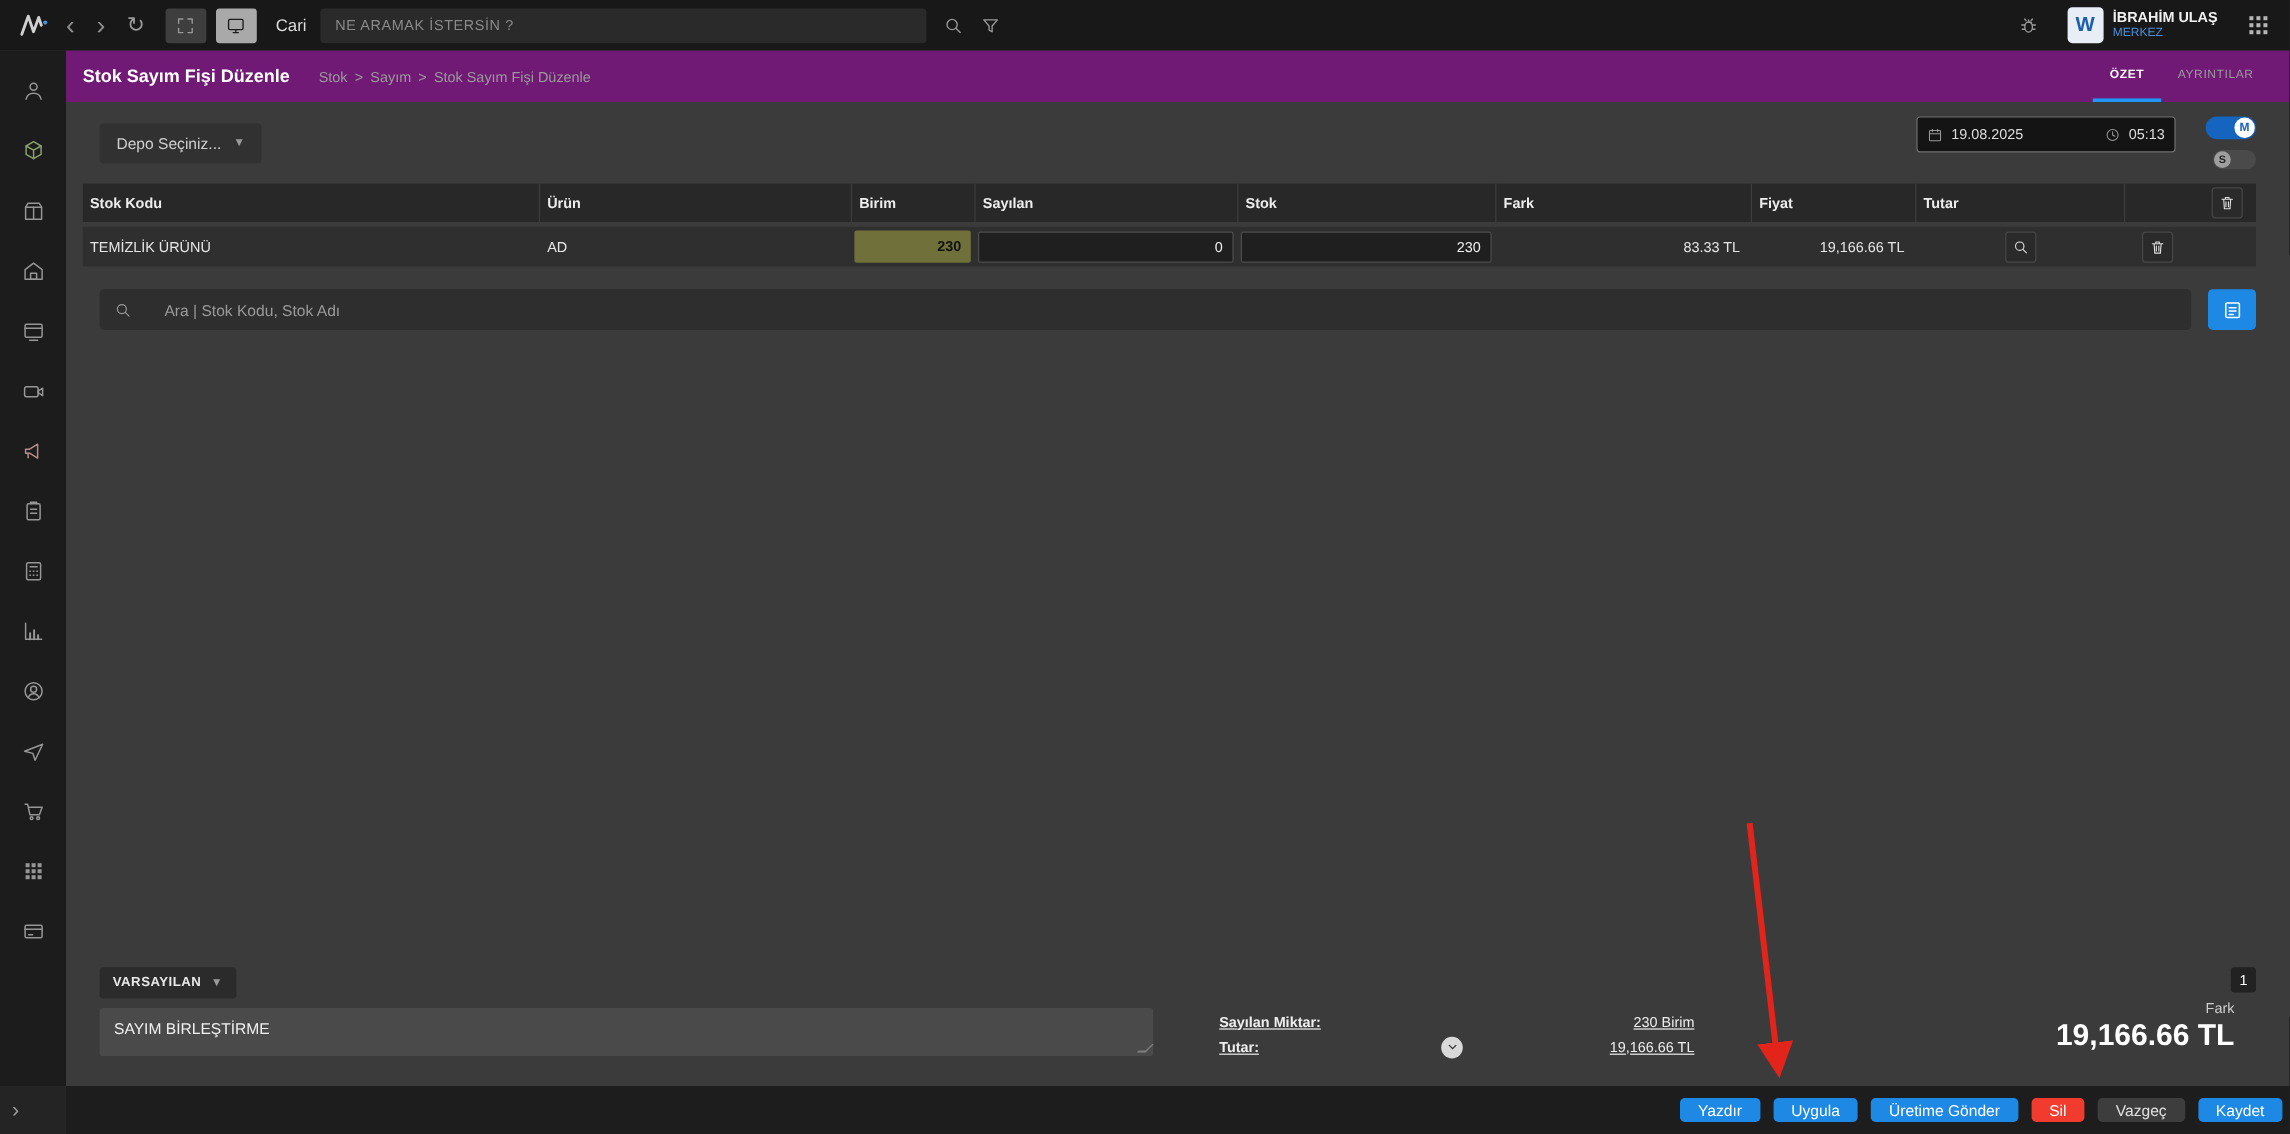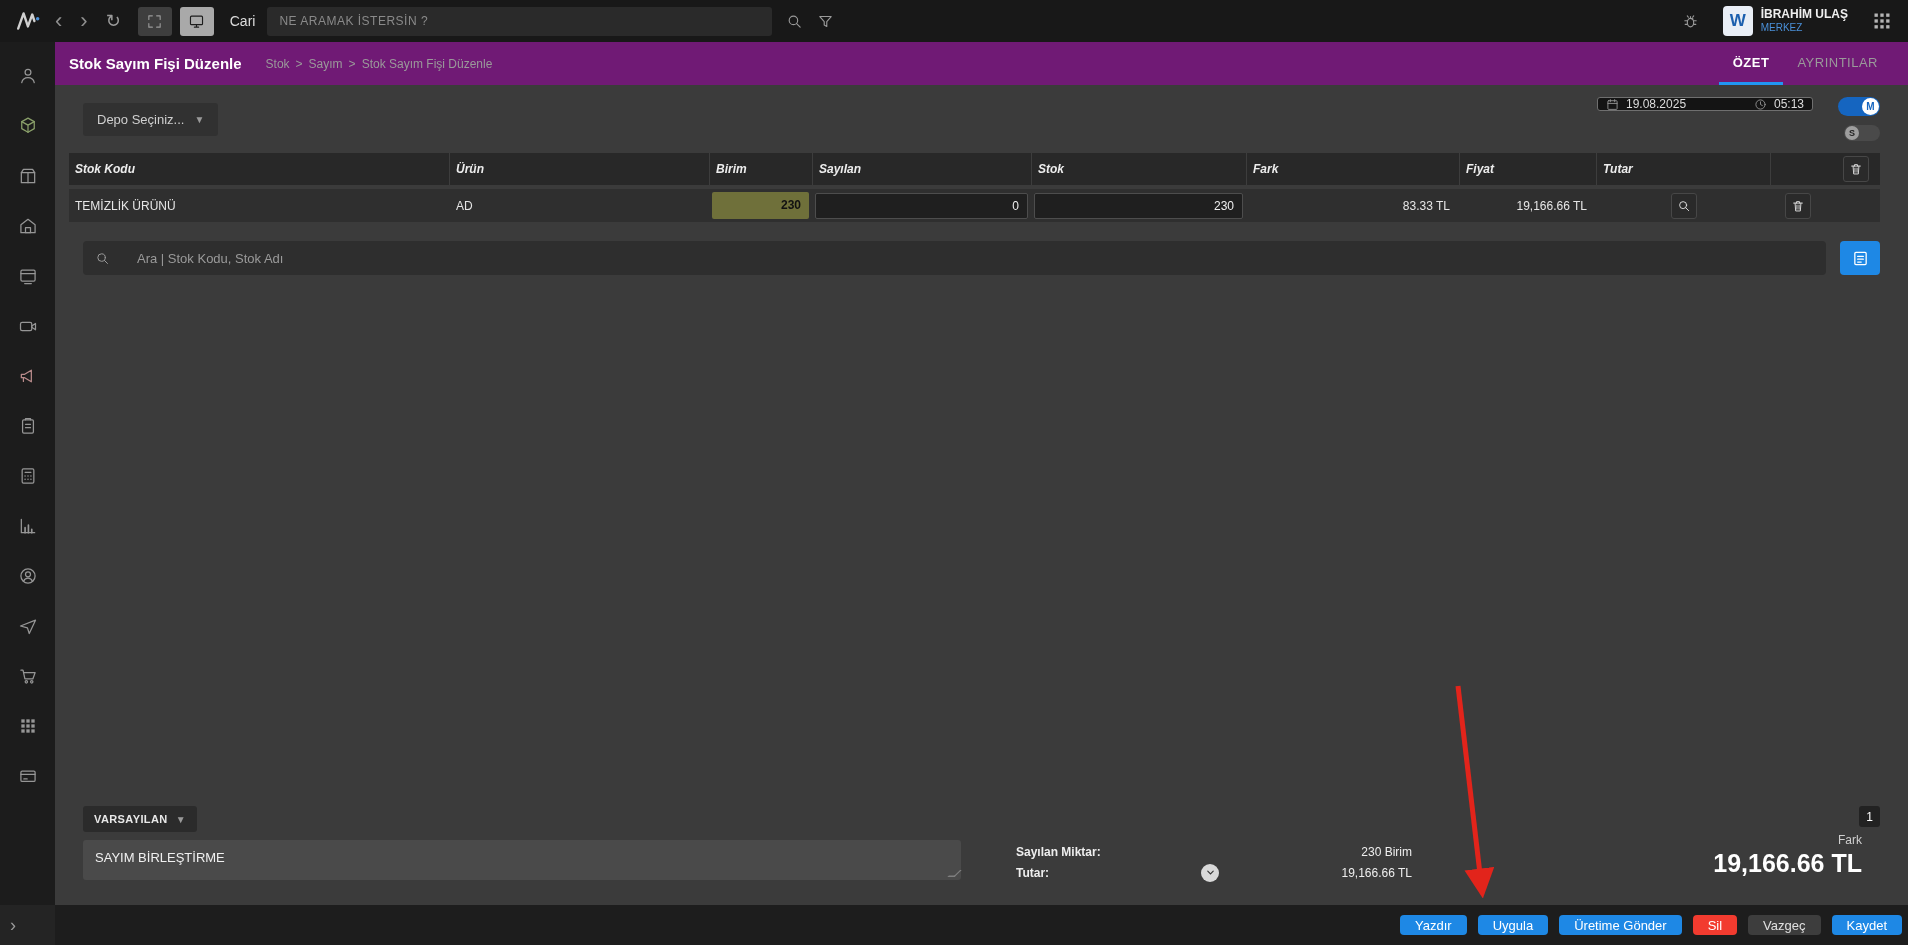--- a/index.html
+++ b/index.html
@@ -24,46 +24,46 @@
   .userblock { margin-left:8px; line-height:1.15; }
   .username { color:#f0f0f0; font-size:12px; font-weight:bold; }
   .userbranch { color:#4a90d9; font-size:10px; }
   .gridmenu { margin:0 16px 0 24px; display:flex; }
 
   
   .pageheader { position:absolute; top:42px; left:55px; right:0; height:43px; background:#701a75; display:flex; align-items:center; z-index:4; }
   .page-title { color:#ffffff; font-size:15px; font-weight:bold; margin-left:14px; }
   .breadcrumb { margin-left:24px; color:#9a9a9a; font-size:12px; display:flex; gap:6px; align-items:center; }
   .tabs { margin-left:auto; height:100%; display:flex; align-items:stretch; margin-right:16px; }
-  .tab { display:flex; align-items:center; padding:0 14px; font-size:13px; color:#9a9a9a; letter-spacing:.5px; border-bottom:3px solid transparent; cursor:default; }
+  .tab { display:flex; align-items:center; padding:0 14px; font-size:10px; color:#9a9a9a; letter-spacing:.5px; border-bottom:3px solid transparent; cursor:default; }
   .tab.active { color:#ffffff; font-weight:bold; border-bottom-color:#2196f3; }
 
   
   .sidebar { position:absolute; top:42px; left:0; bottom:0; width:55px; background:#1c1c1c; display:flex; flex-direction:column; align-items:center; padding-top:16px; z-index:4; }
   .side-icon { width:36px; height:36px; margin-bottom:14px; display:flex; align-items:center; justify-content:center; border-radius:4px; }
   .side-icon svg { width:20px; height:20px; stroke:#969696; fill:none; stroke-width:1.5; stroke-linecap:round; stroke-linejoin:round; }
   .side-collapse { position:absolute; bottom:0; left:0; width:55px; height:40px; background:#242424; color:#9a9a9a; font-size:18px; display:flex; align-items:center; padding-left:10px; }
 
   
   .main { position:absolute; top:85px; left:55px; right:0; bottom:40px; background:#3b3b3b; }
 
   .depo-btn { position:absolute; left:28px; top:18px; height:33px; padding:0 14px; background:#313131; border-radius:3px; display:flex; align-items:center; gap:10px; color:#cfcfcf; font-size:13px; }
   .caret { font-size:10px; color:#9a9a9a; }
 
-  .datebox { position:absolute; right:95px; top:12px; width:216px; height:14px; background:#141414; border:1px solid #6f6f6f; border-radius:3px; display:flex; align-items:center; padding:0 8px; gap:7px; color:#dddddd; font-size:12px; }
+  .datebox { position:absolute; right:95px; top:12px; width:216px; height:30px; background:#141414; border:1px solid #6f6f6f; border-radius:3px; display:flex; align-items:center; padding:0 8px; gap:7px; color:#dddddd; font-size:12px; }
   .datebox .dt { flex:1; }
   .toggle { position:absolute; border-radius:10px; display:flex; align-items:center; }
   .toggle .knob { border-radius:50%; display:flex; align-items:center; justify-content:center; font-weight:bold; }
   .toggle-m { right:28px; top:12px; width:42px; height:19px; background:#1565c0; justify-content:flex-end; padding:1px; }
   .toggle-m .knob { width:17px; height:17px; background:#ffffff; color:#1565c0; font-size:10px; }
   .toggle-s { right:28px; top:40px; width:36px; height:16px; background:#4a4a4a; justify-content:flex-start; padding:1px; }
   .toggle-s .knob { width:14px; height:14px; background:#9e9e9e; color:#222222; font-size:9px; }
 
   .tgrid { display:grid; grid-template-columns:381px 260px 103px 219px 215px 213px 137px 174px 54px 55px; position:absolute; left:14px; width:1811px; }
-  .thead { top:68px; height:32px; background:#282828;font-style:italic; }
+  .thead { top:68px; height:32px; background:#282828; }
   .th { font-size:12px; font-weight:bold; color:#ededed; line-height:32px; padding-left:6px; border-right:1px solid #3d3d3d; overflow:hidden; white-space:nowrap; }
   .th.noborder { border-right:none; }
   .trow { top:104px; height:33px; background:#2f2f2f; }
   .td { font-size:12px; color:#e6e6e6; display:flex; align-items:center; padding-left:6px; overflow:hidden; white-space:nowrap; }
   .td.right { justify-content:flex-end; padding-right:10px; }
   .cell-olive { flex:1; margin:3px 4px 3px 2px; height:27px; line-height:27px; background:#6f703a; color:#111111; font-weight:bold; text-align:right; padding-right:8px; border-radius:2px; }
   .cell-input { flex:1; margin:3px 4px 3px 2px; height:26px; line-height:24px; background:#1f1f1f; border:1px solid #4d4d4d; color:#eeeeee; text-align:right; padding-right:8px; border-radius:2px; }
   .mini-btn { width:26px; height:26px; border-radius:3px; background:#2a2a2a; border:1px solid #474747; display:flex; align-items:center; justify-content:center; margin:auto; }
   .mini-btn svg { width:14px; height:14px; stroke:#e0e0e0; fill:none; stroke-width:1.6; stroke-linecap:round; }
 
@@ -72,21 +72,21 @@
   .stock-search input::placeholder { color:#9a9a9a; }
   .list-btn { position:absolute; left:1785px; top:156px; width:40px; height:34px; border-radius:4px; background:#1e88e5; display:flex; align-items:center; justify-content:center; }
   .list-btn svg { width:17px; height:17px; stroke:#ffffff; fill:none; stroke-width:1.8; stroke-linecap:round; }
 
   .varsayilan { position:absolute; left:28px; top:721px; height:26px; padding:0 11px; background:#2b2b2b; border-radius:3px; display:flex; align-items:center; gap:8px; color:#e8e8e8; font-size:11px; font-weight:bold; letter-spacing:.4px; }
   .count-badge { position:absolute; right:28px; top:721px; width:21px; height:21px; background:#222222; border-radius:3px; color:#ffffff; font-size:12px; display:flex; align-items:center; justify-content:center; }
 
   .note-input { position:absolute; left:28px; top:755px; width:878px; height:40px; background:#4a4a4a; border:none; border-radius:3px; color:#f0f0f0; font-size:13px; padding:10px 12px; resize:none; outline:none; font-family:"Liberation Sans",sans-serif; }
   .note-resize { position:absolute; left:895px; top:784px; width:9px; height:9px; border-right:2px solid #8d8d8d; border-bottom:2px solid #8d8d8d; transform:skew(-45deg) scale(.8); opacity:.8; }
 
-  .sum-block { position:absolute; left:961px; top:756px; width:396px; color:#eeeeee; }
+  .sum-block { position:absolute; left:961px; top:756px; width:396px; color:#eeeeee;text-decoration:underline; }
   .sum-row { display:flex; align-items:center; height:21px; }
   .sum-label { font-size:12px; font-weight:bold; }
   .sum-val { margin-left:auto; font-size:12px; }
   .chev-circle { position:absolute; left:185px; width:18px; height:18px; border-radius:50%; background:#d9d9d9; display:flex; align-items:center; justify-content:center; }
   .chev-circle svg { width:11px; height:11px; stroke:#333333; fill:none; stroke-width:2.4; stroke-linecap:round; }
 
   .grand { position:absolute; right:46px; top:748px; text-align:right; }
   .grand .glabel { color:#cfcfcf; font-size:12px; }
   .grand .gval { color:#ffffff; font-size:25px; font-weight:bold; margin-top:2px; }
 

